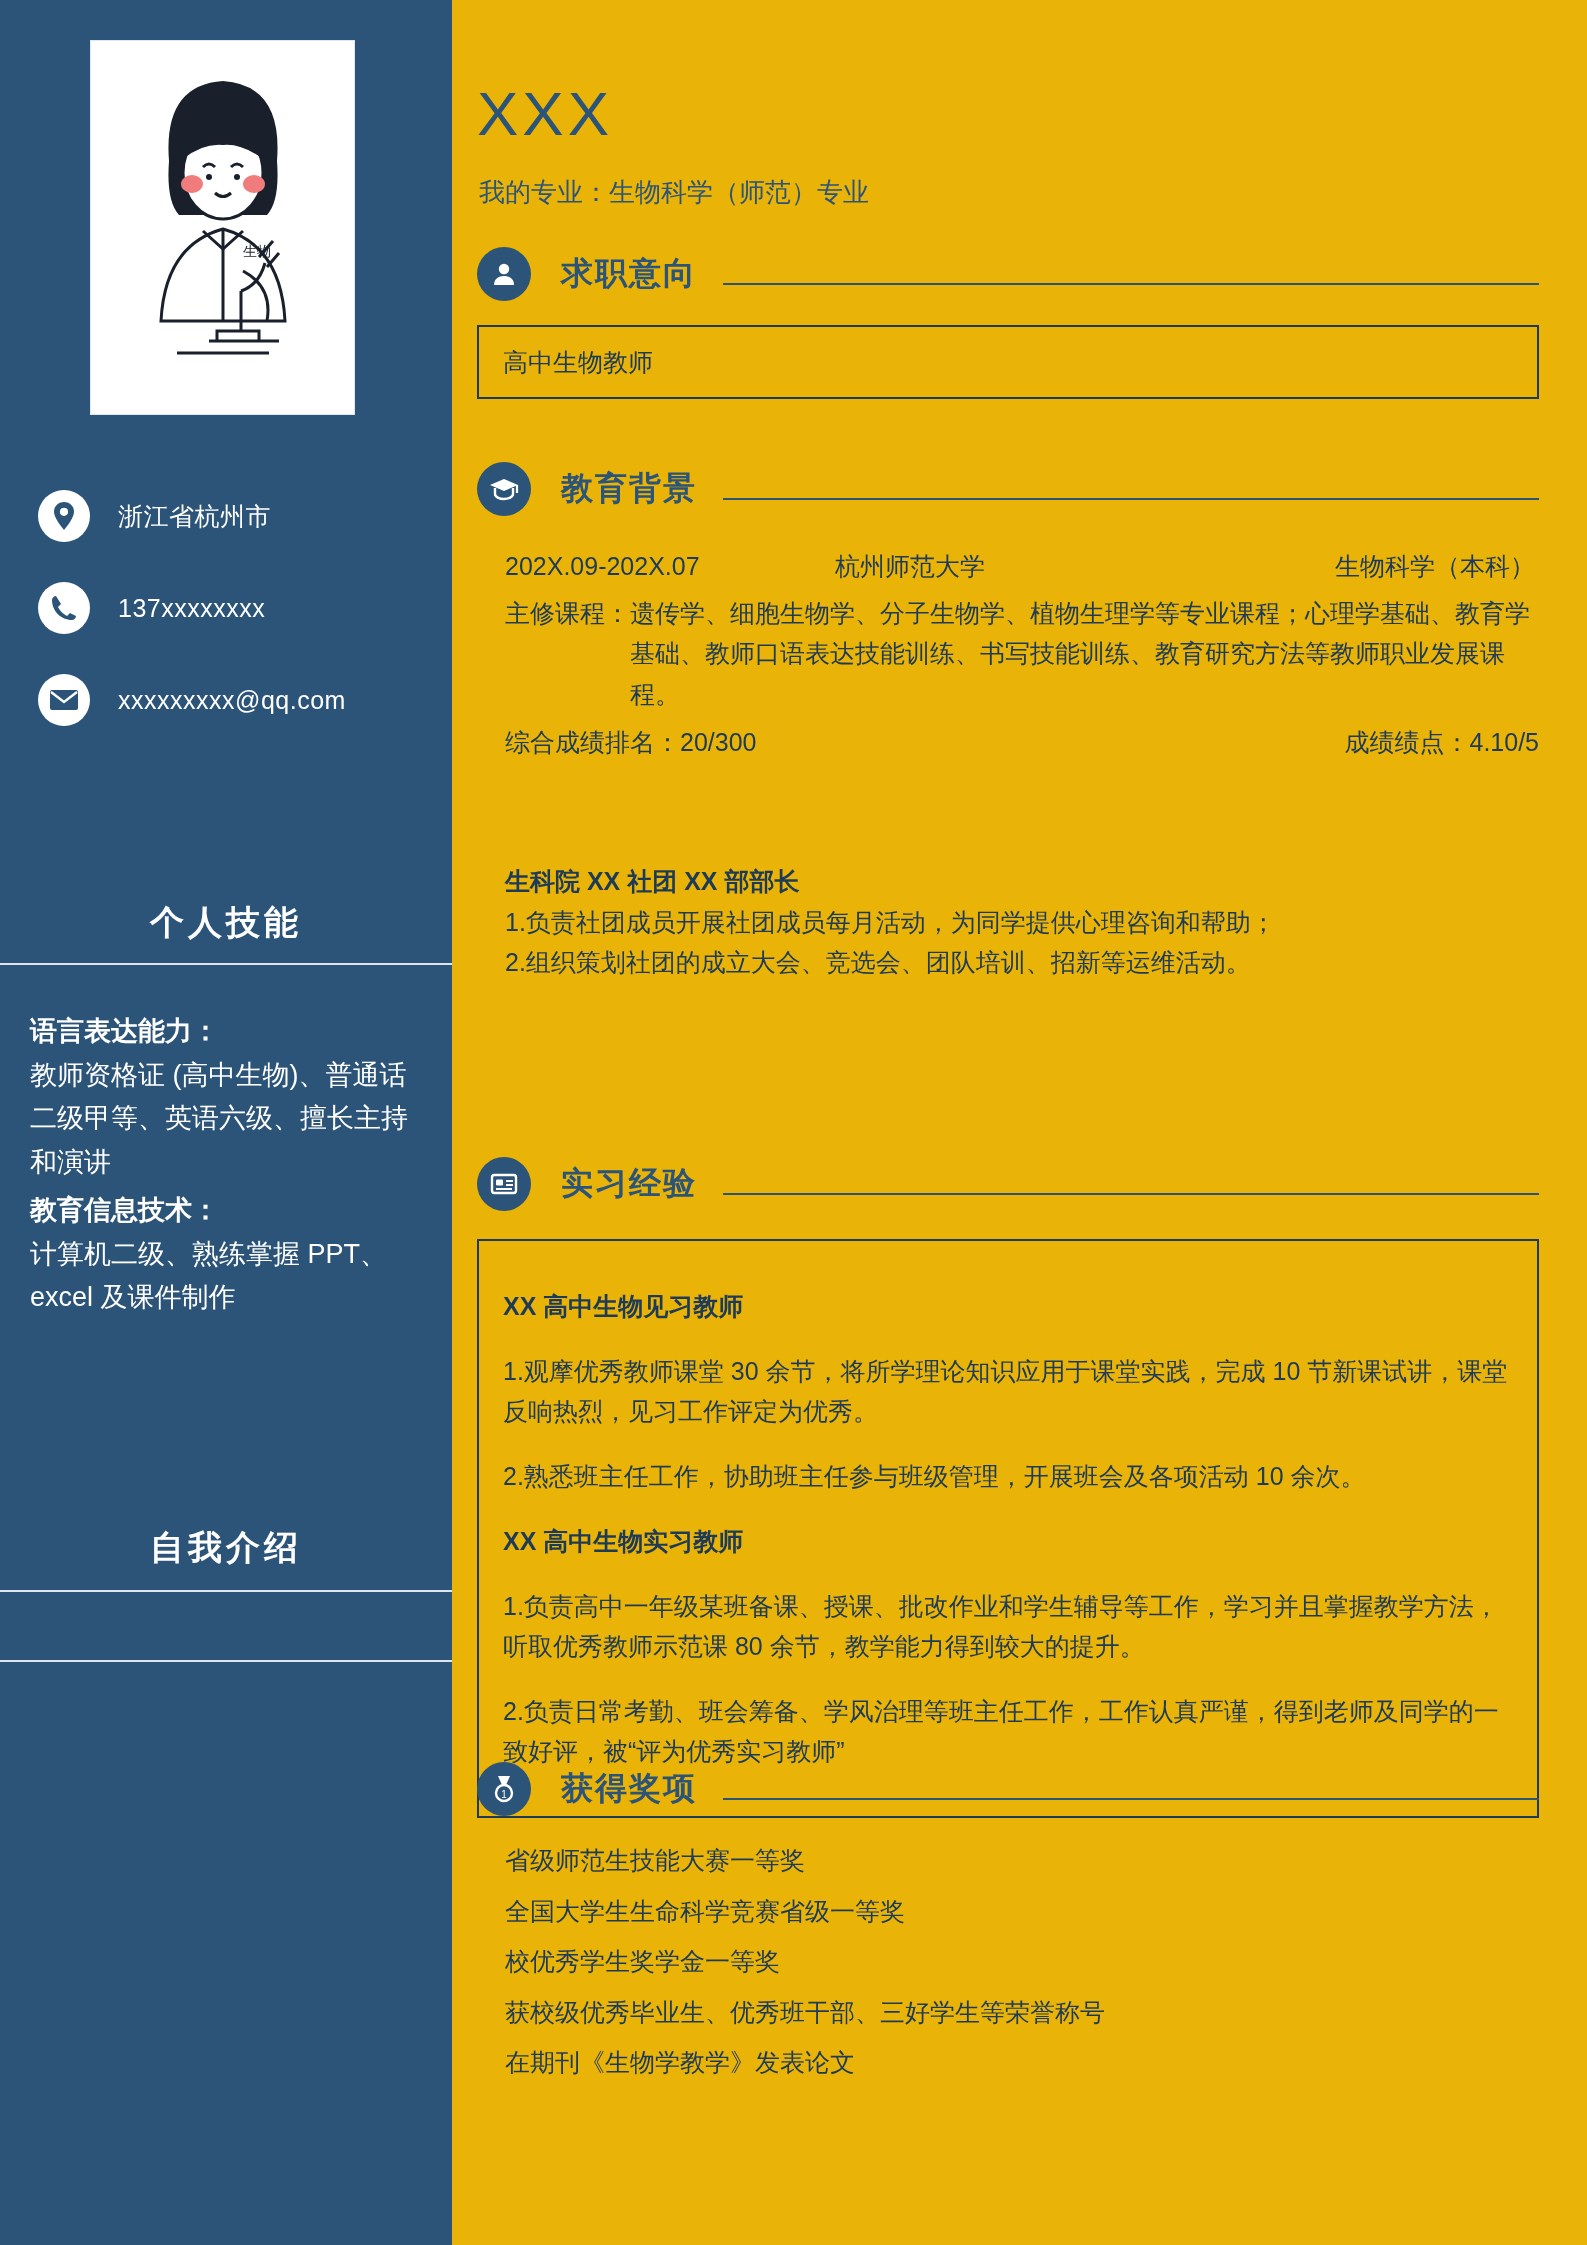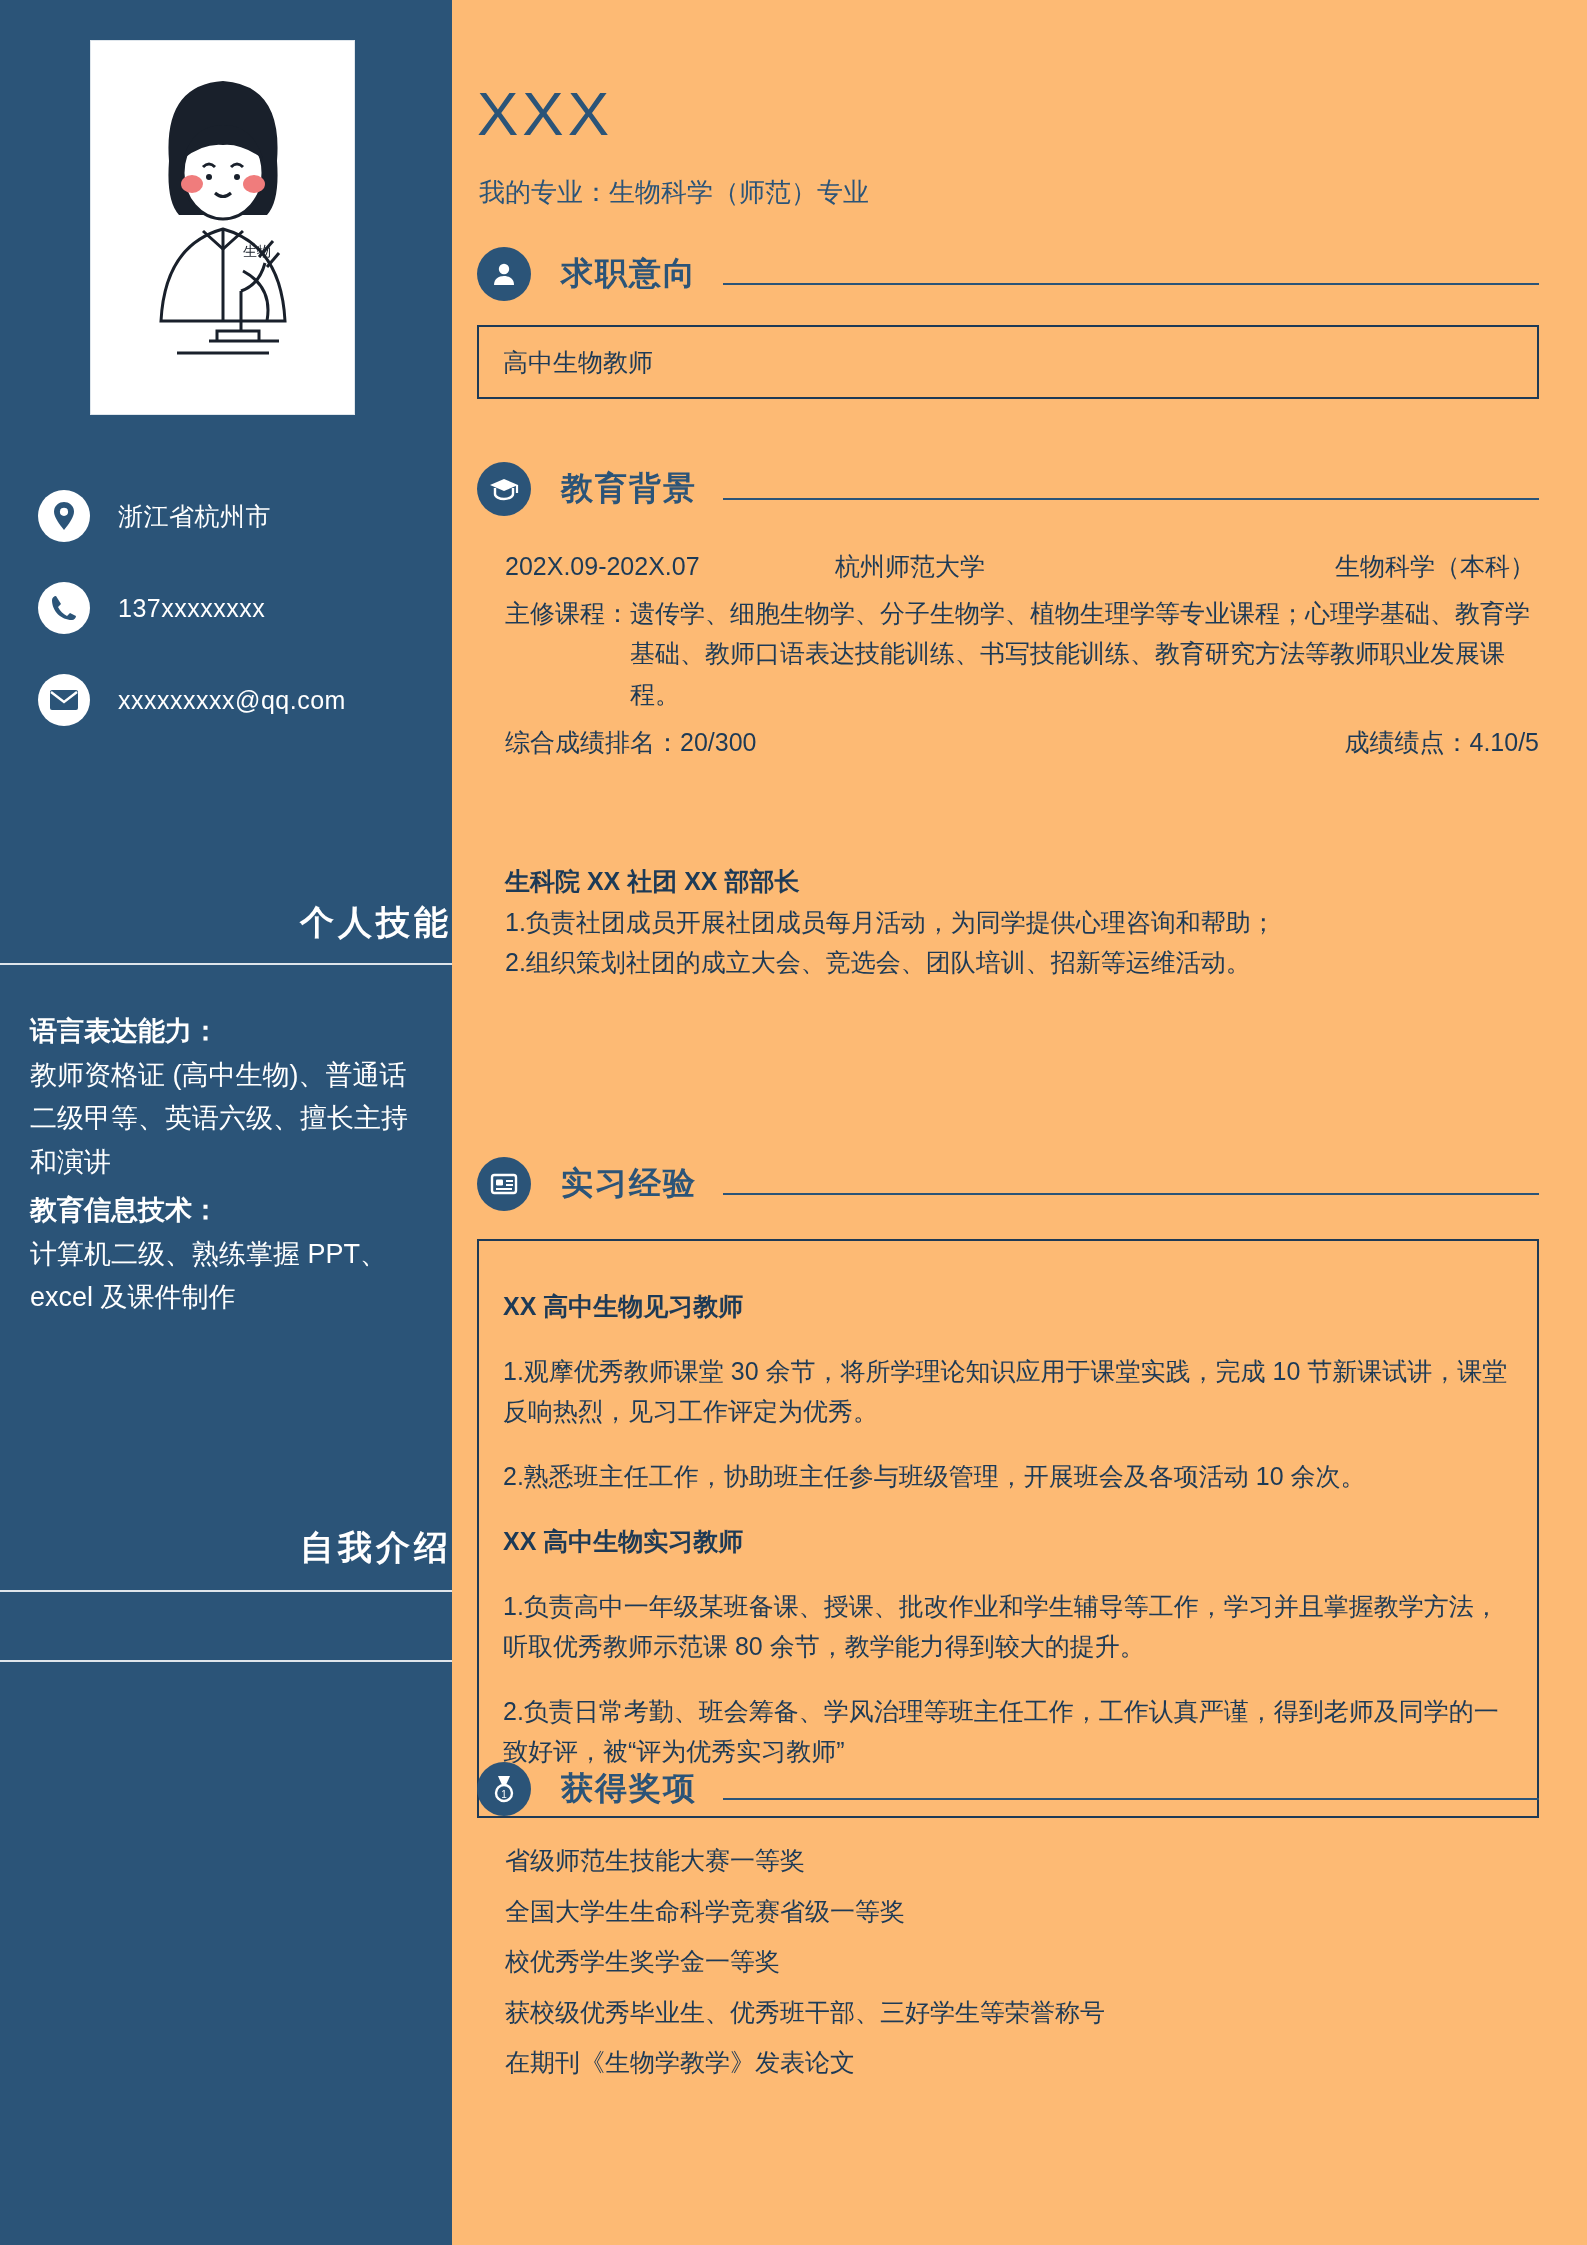--- a/index.html
+++ b/index.html
@@ -60,21 +60,21 @@
     flex: 0 0 52px;
   }
   .ctext {
     margin-left: 28px;
     font-size: 25px;
     letter-spacing: 0.5px;
     color: #ffffff;
   }
 
   .side-heading {
-    text-align: right;
+    text-align: center;
     font-size: 34px;
     font-weight: bold;
     letter-spacing: 4px;
     color: #ffffff;
   }
   .hline {
     position: absolute;
     left: 0; width: 452px;
     height: 2px;
     background: #ffffff;
@@ -104,21 +104,21 @@
   }
   .intro-box .ih { font-weight: bold; font-size: 26px; letter-spacing: 1px; margin-bottom: 2px; }
   .intro-box .ip { margin: 0 0 10px 0; }
   .intro-box .ip:last-child { margin-bottom: 0; }
 
   
   .main {
     position: relative;
     flex: 1 1 auto;
     padding: 8px;
-    background: #fdba74;
+    background: #eab308;
   }
   .name {
     position: absolute;
     left: 25px;
     top: 78px;
     font-size: 62px;
     letter-spacing: 4px;
     color: #2b5478;
     font-weight: 500;
   }

